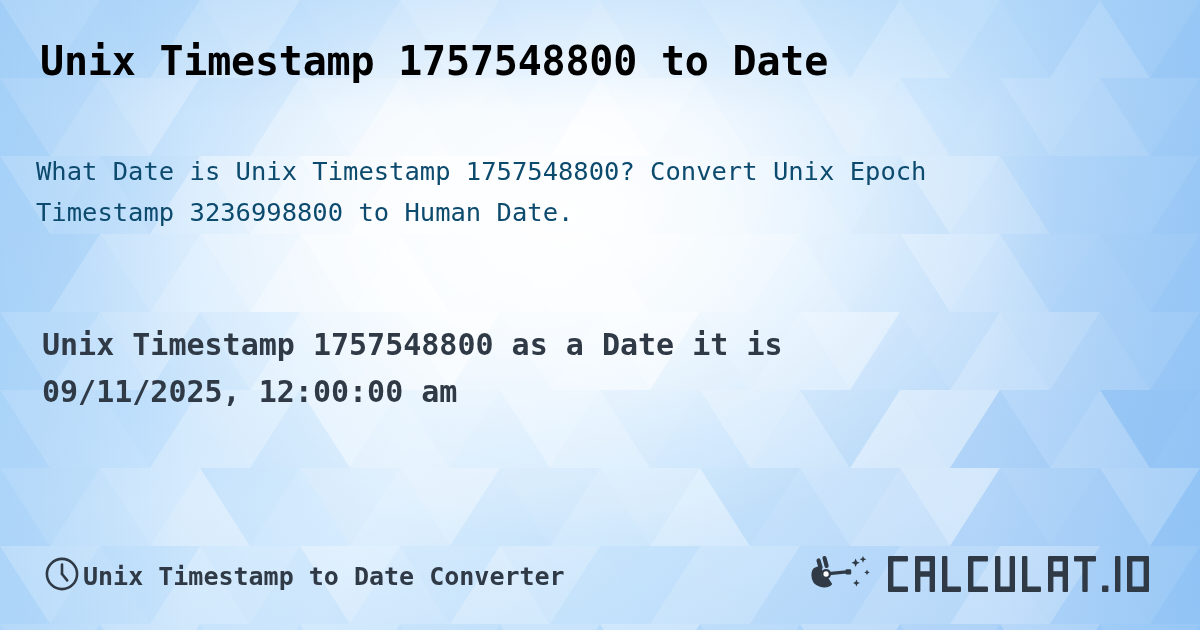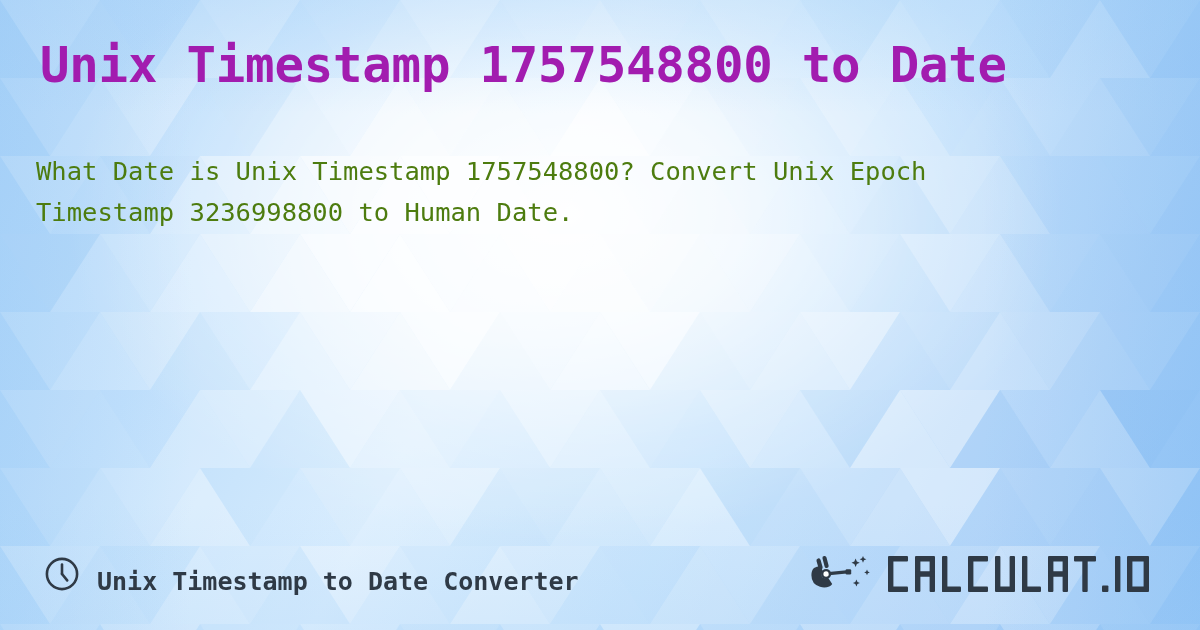--- a/index.html
+++ b/index.html
@@ -63,35 +63,35 @@
     width: 1200px;
     height: 630px;
     box-sizing: border-box;
     padding: 34px 36px 22px 36px;
     display: flex;
     flex-direction: column;
   }
 
   .page-title {
     font-family: "DejaVu Sans Mono", "Liberation Mono", monospace;
-    font-size: 49px;
+    font-size: 40px;
     line-height: 1.08;
     font-weight: 700;
-    color: #a21caf;
+    color: #000000;
     letter-spacing: -0.2px;
-    margin: 6px 0 2px 4px;
+    margin: 6px 0 12px 4px;
     white-space: nowrap;
   }
 
   .page-desc {
     font-family: "DejaVu Sans Mono", "Liberation Mono", monospace;
     font-size: 25.5px;
     line-height: 1.62;
     font-weight: 400;
-    color: #4d7c0f;
+    color: #0c4a6e;
     margin: 56px 0 0 0;
     max-width: 1135px;
   }
 
   .result-block {
     font-family: "DejaVu Sans Mono", "Liberation Mono", monospace;
     font-size: 30px;
     line-height: 1.58;
     font-weight: 700;
     color: #2f3a46;
@@ -103,22 +103,22 @@
 
   
   .footer {
     display: flex;
     align-items: center;
     justify-content: space-between;
     padding: 0 6px 8px 8px;
   }
   .footer-left {
     display: flex;
-    align-items: flex-end;
-    gap: 17px;
+    align-items: center;
+    gap: 3px;
   }
   .clock-icon { display: block; flex: 0 0 auto; }
   .footer-label {
     font-family: "DejaVu Sans Mono", "Liberation Mono", monospace;
     font-size: 25px;
     font-weight: 700;
     color: #2f3a46;
     white-space: nowrap;
   }
 
@@ -371,20 +371,24 @@
 
   <div class="content">
 
     <h1 class="page-title">Unix Timestamp 1757548800 to Date</h1>
 
     <div class="page-desc">
       <div>What Date is Unix Timestamp 1757548800? Convert Unix Epoch</div>
       <div>Timestamp 3236998800 to Human Date.</div>
     </div>
 
+    <div class="result-block">
+      <div>Unix Timestamp 1757548800 as a Date it is</div>
+      <div>09/11/2025, 12:00:00 am</div>
+    </div>
 
     <div class="spacer"></div>
 
     <div class="footer">
 
       <div class="footer-left">
         <span class="clock-icon">
           <svg width="36" height="36" viewBox="0 0 36 36" xmlns="http://www.w3.org/2000/svg" aria-hidden="true">
             <circle cx="18" cy="18" r="15.1" fill="none" stroke="#2f3a46" stroke-width="2.6"></circle>
             <line x1="18" y1="18" x2="18" y2="8.6" stroke="#2f3a46" stroke-width="2.6" stroke-linecap="round"></line>

